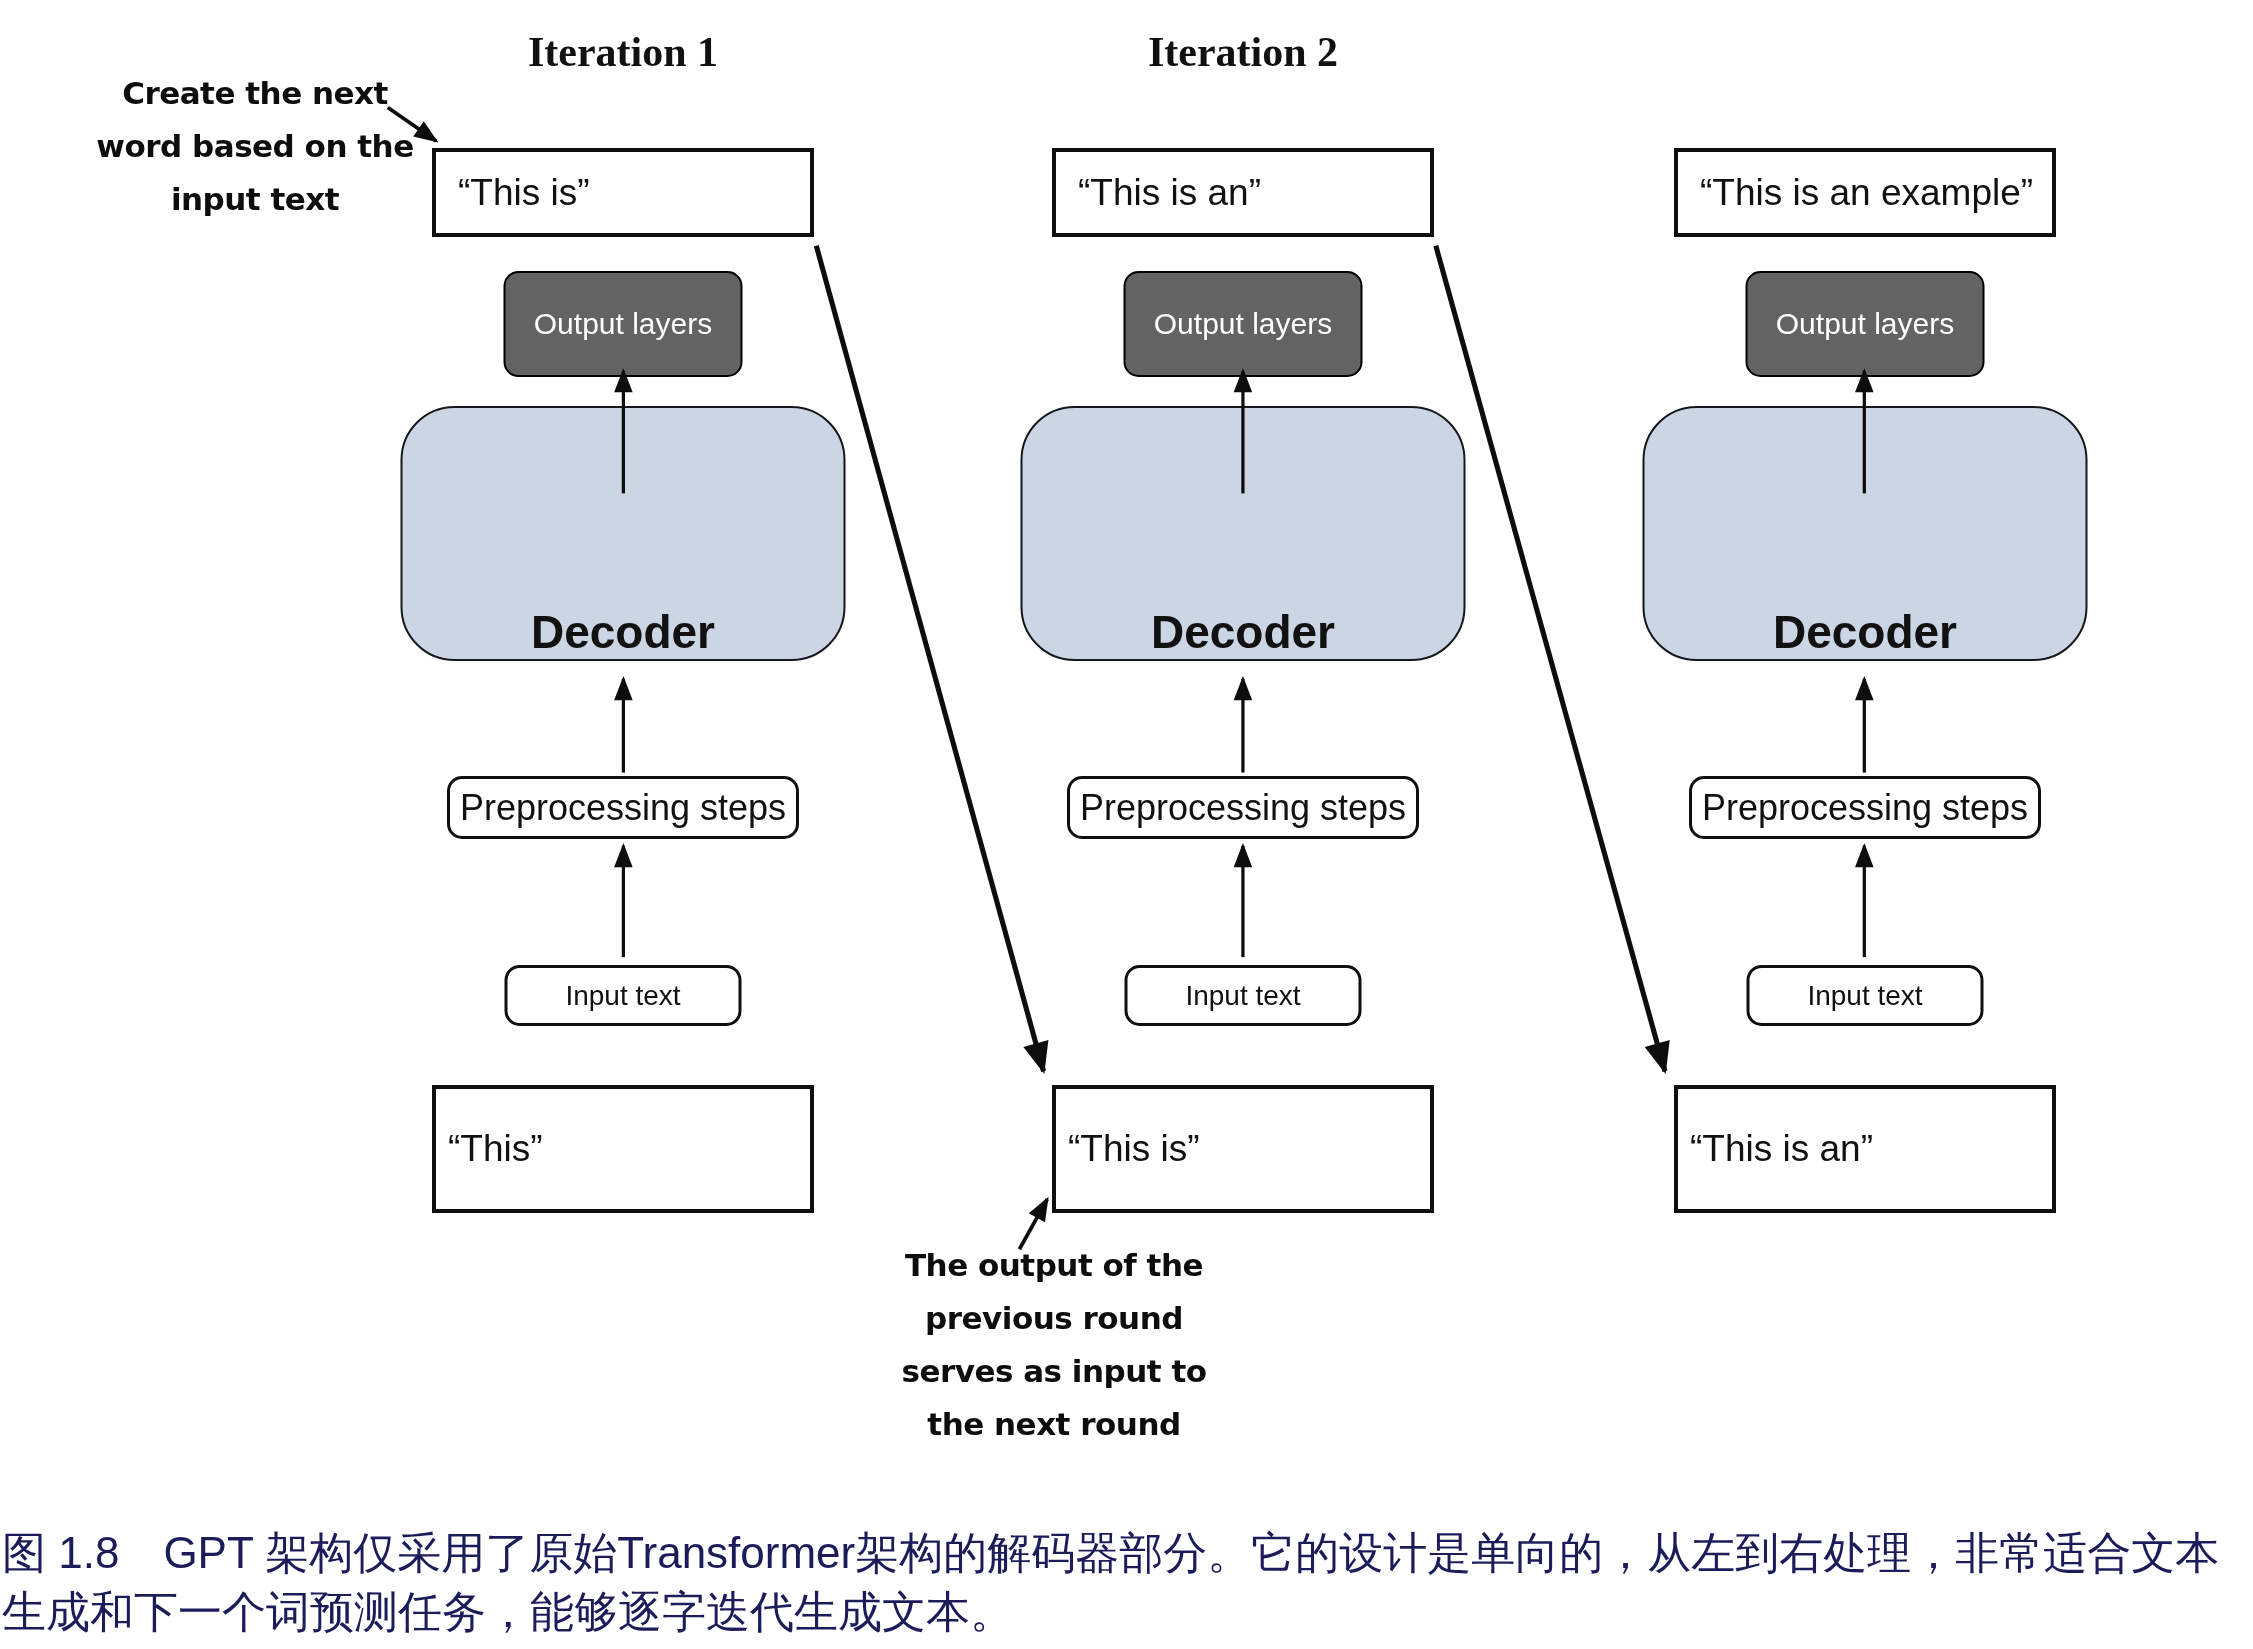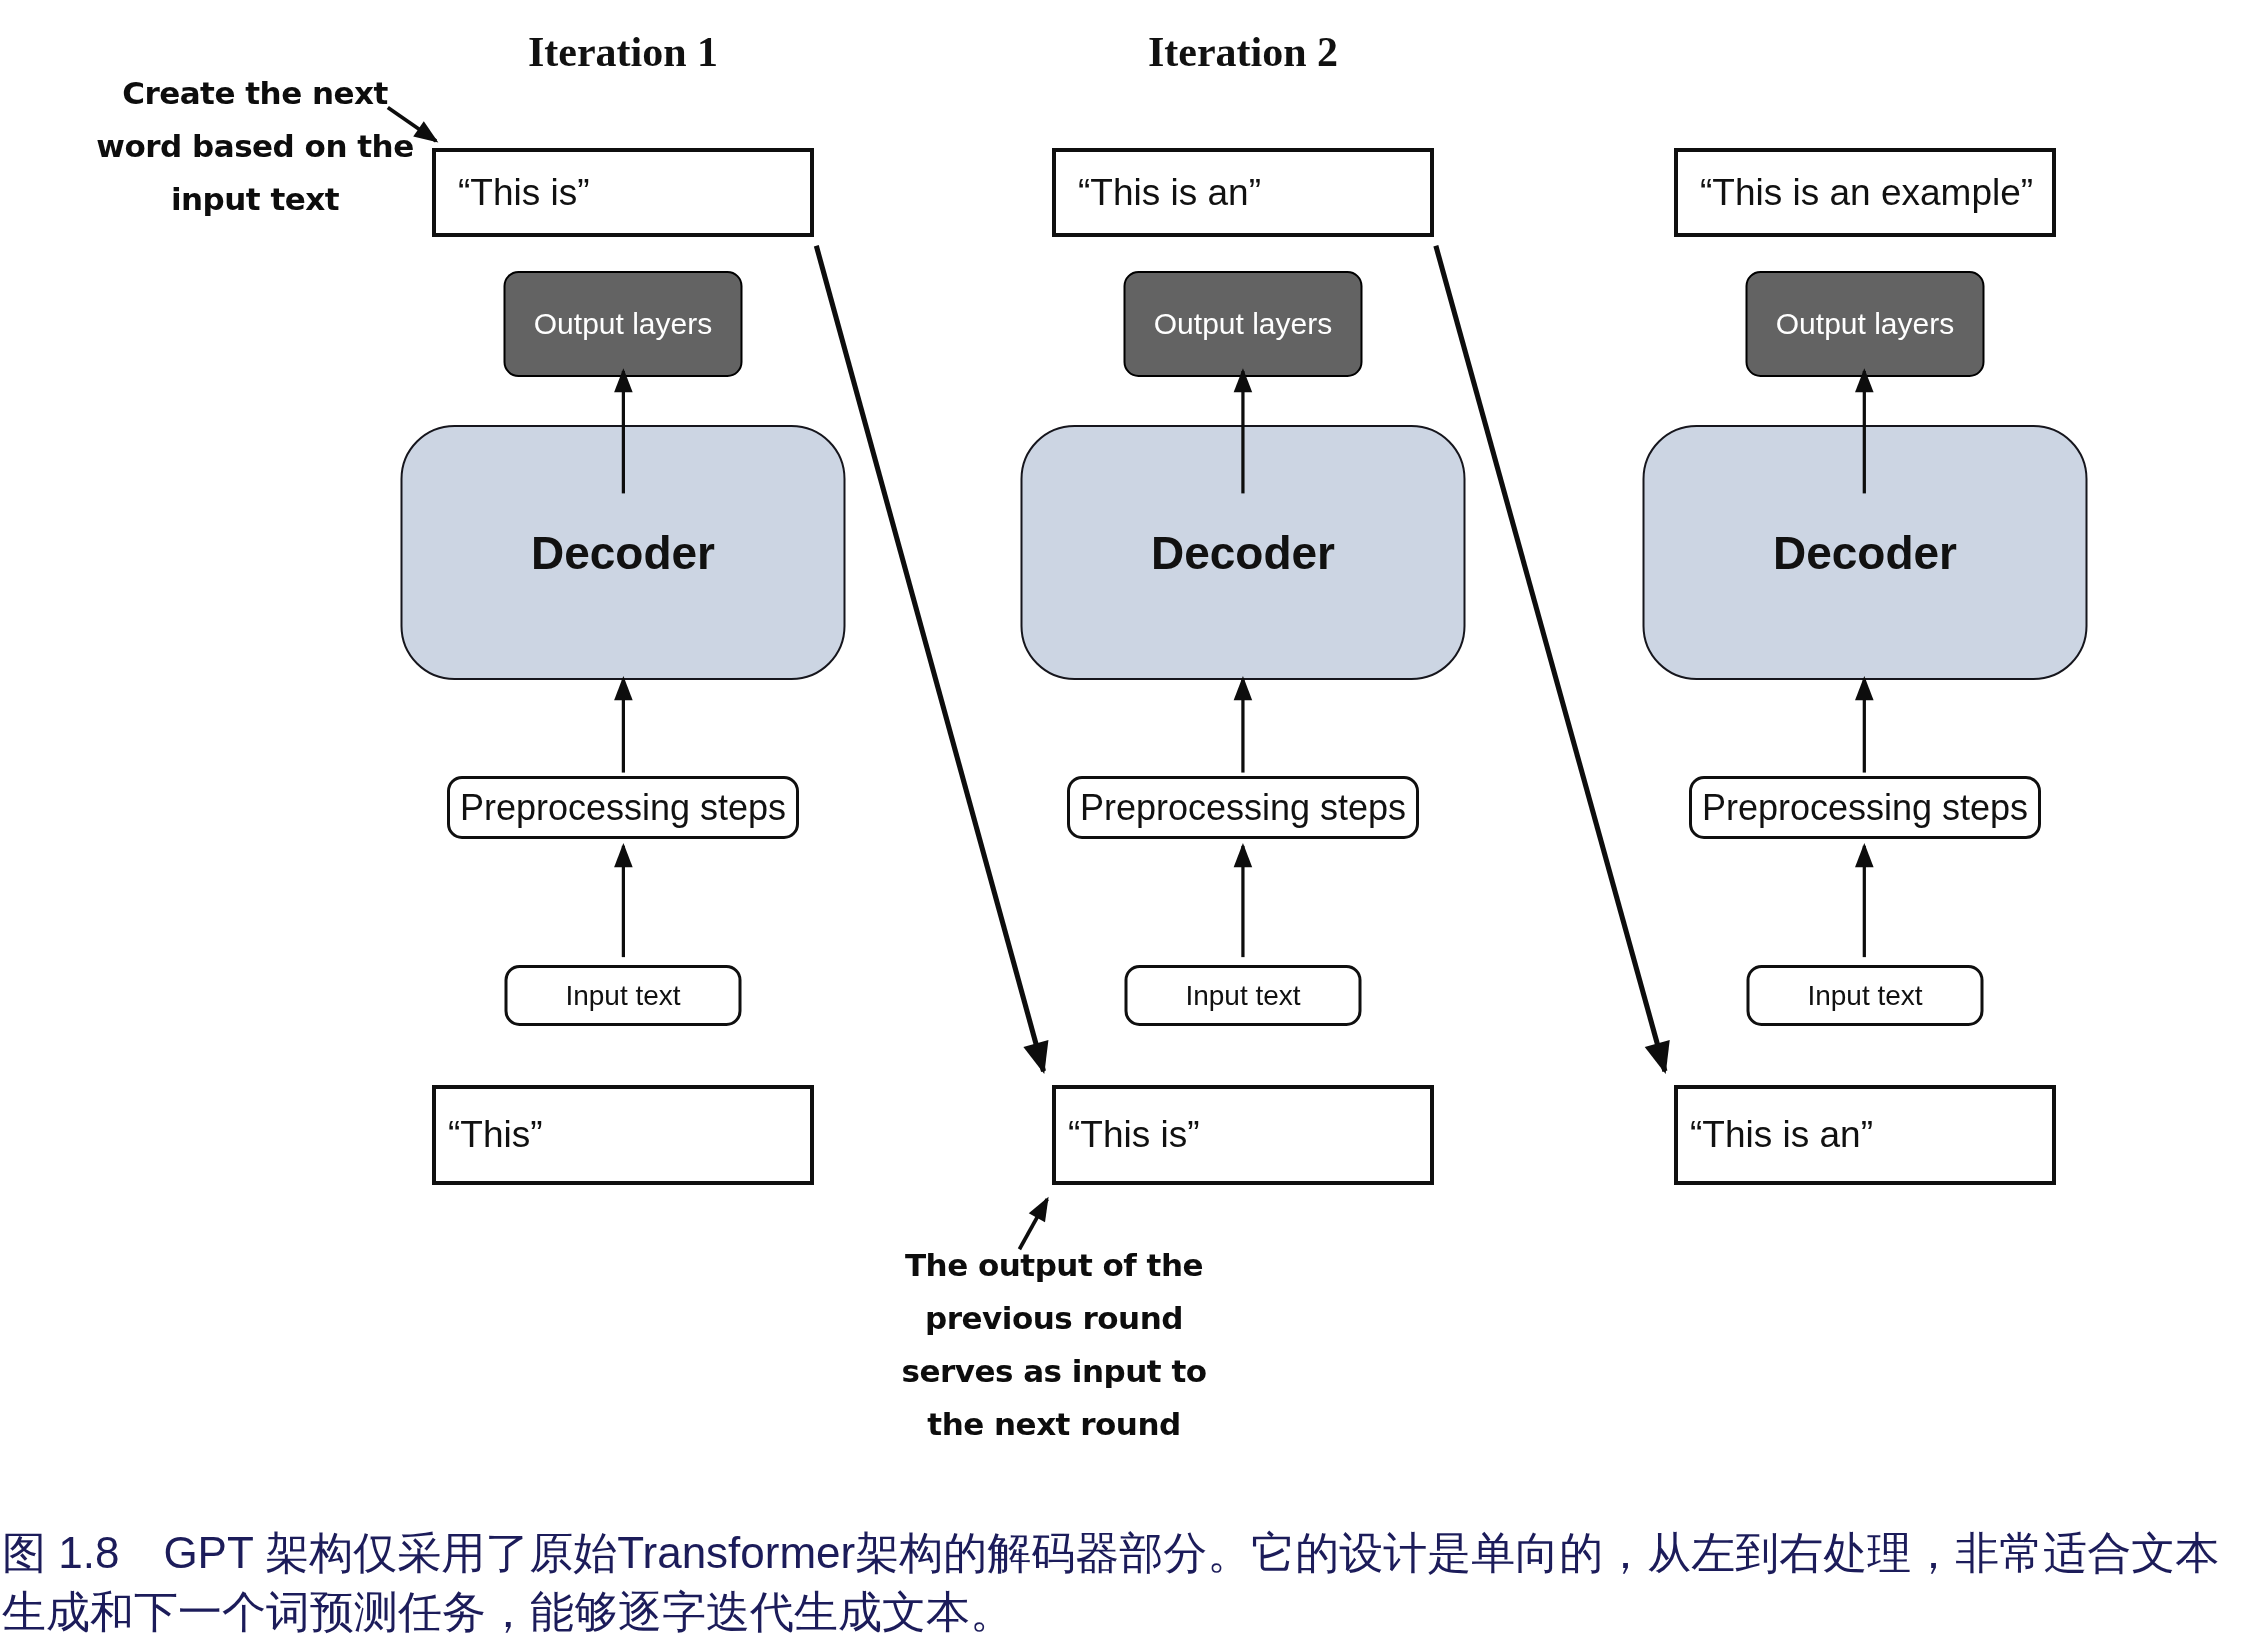--- a/index.html
+++ b/index.html
@@ -19,31 +19,31 @@
   .iter-title{
     top:28px;width:464px;text-align:center;
     font-size:42px;font-weight:bold;letter-spacing:0px;white-space:nowrap;font-family:Liberation Serif, serif;
   }
   .quote-box{
     width:382px;border:4.6px solid #0f0f0f;background:#ffffff;
     display:flex;align-items:center;padding-left:22px;
     font-size:37px;white-space:nowrap;
   }
   .gen-box{top:148px;height:89px;}
-  .bot-box{top:1085px;height:100px;padding-left:12px;}
+  .bot-box{top:1085px;height:128px;padding-left:12px;}
   .ol-box{
     top:271px;width:239px;height:106px;background:var(--ol-fill);
     border:2.8px solid #000000;border-radius:15px;
     display:flex;align-items:center;justify-content:center;
     color:#ffffff;font-size:30px;white-space:nowrap;
   }
   .decoder-box{
-    top:425px;width:445px;height:255px;background:var(--decoder-fill);
+    top:406px;width:445px;height:255px;background:var(--decoder-fill);
     border:2.8px solid #16161d;border-radius:54px;
-    display:flex;align-items:center;justify-content:center;
+    display:flex;align-items:flex-end;justify-content:center;
     font-size:46px;font-weight:bold;
   }
   .pre-box{
     top:776px;width:352px;height:63px;background:#ffffff;
     border:3.7px solid #0f0f0f;border-radius:15px;
     display:flex;align-items:center;justify-content:center;
     font-size:36px;white-space:nowrap;
   }
   .in-box{
     top:965px;width:237px;height:61px;background:#ffffff;

